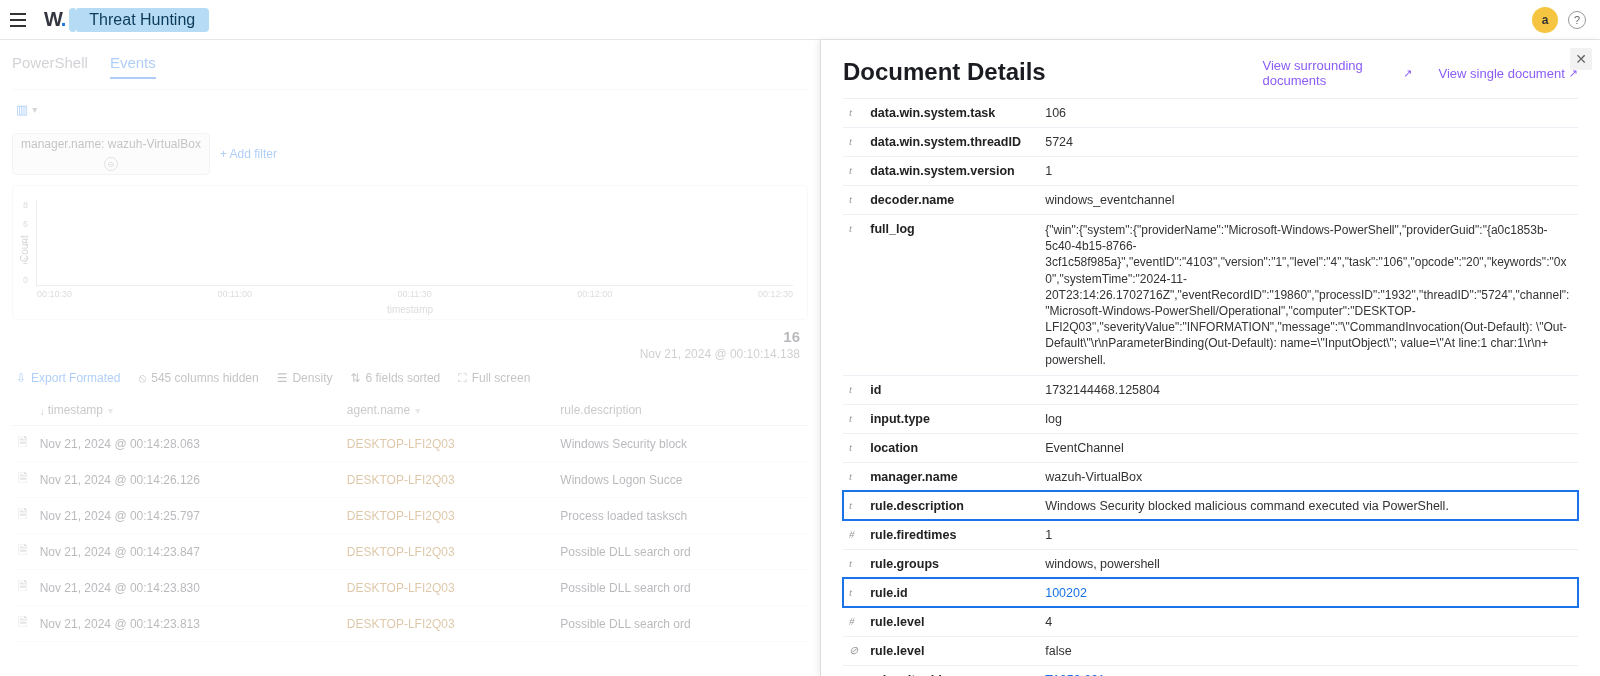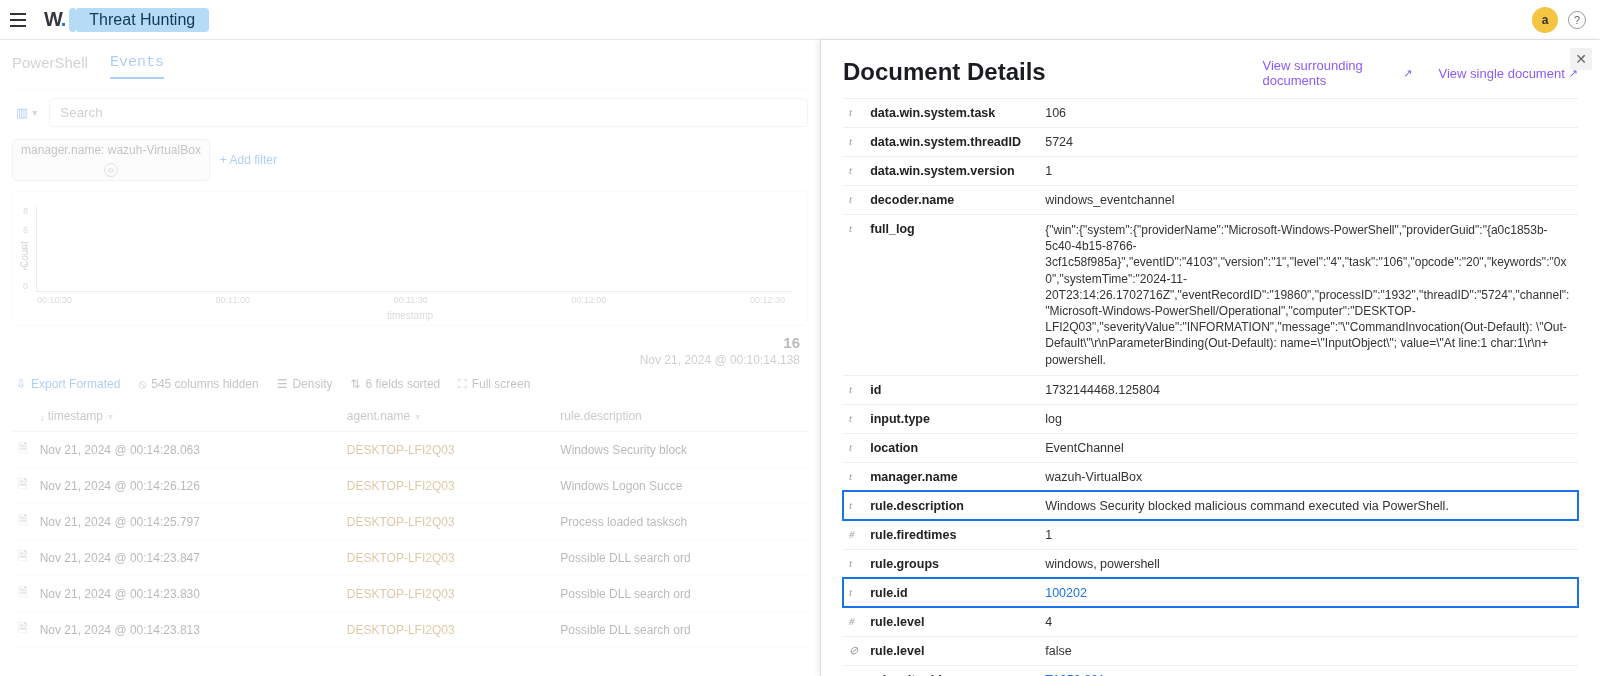--- a/index.html
+++ b/index.html
@@ -18,39 +18,39 @@
   .help-icon { width: 18px; height: 18px; border: 1px solid #999; border-radius: 50%; display: flex; align-items: center; justify-content: center; font-size: 11px; color: #666; margin-right: 6px; }
 
   
   .body-wrap { display: flex; height: calc(100% - 40px); }
   .main-left { flex: 1; min-width: 0; padding: 0 12px 0 12px; position: relative; }
   .faded-overlay { position: absolute; inset: 0; background: rgba(255,255,255,0.65); pointer-events: none; z-index: 5; }
 
   
   .tabs { display: flex; gap: 22px; padding: 14px 0 10px 0; border-bottom: 1px solid #eee; }
   .tab { color: #7a7f89; font-size: 15px; cursor: pointer; padding-bottom: 6px; }
-  .tab.active { color: #1a73e8; border-bottom: 2px solid #1a73e8; font-family: Liberation Mono, monospace; }
+  .tab.active { color: #1a73e8; border-bottom: 2px solid #1a73e8; }
 
   
   .search-row { display: flex; align-items: center; gap: 8px; padding: 8px 0; }
   .search-prefix { display: flex; align-items: center; gap: 4px; padding: 4px; }
   .search-input { flex: 1; border: 1px solid #ddd; border-radius: 4px; padding: 6px 10px; color: #888; }
 
   .filter-row { display: flex; align-items: center; gap: 10px; padding: 4px 0 10px 0; font-size: 12px; }
   .filter-chip { background: #f5f6f8; border: 1px solid #ddd; border-radius: 4px; padding: 3px 8px; display: flex; align-items: center; gap: 6px; color: #555; flex-direction: column; }
   .pinned { width: 14px; height: 14px; border: 1px solid #aaa; border-radius: 50%; display: inline-flex; align-items: center; justify-content: center; font-size: 8px; color: #888; }
   .add-filter { color: #1a73e8; cursor: pointer; }
 
   
   .chart-card { border: 1px solid #eee; border-radius: 4px; padding: 8px 6px 4px 6px; }
   .chart-inner { display: flex; height: 110px; }
   .chart-ylabel { writing-mode: vertical-rl; transform: rotate(180deg); font-size: 10px; color: #888; text-align: center; }
   .chart-plot { flex: 1; position: relative; border-left: 1px solid #ccc; border-bottom: 1px solid #ccc; margin: 6px 8px 18px 6px; }
   .chart-yticks { position: absolute; left: -14px; top: 0; bottom: 0; display: flex; flex-direction: column; justify-content: space-between; font-size: 9px; color: #999; }
-  .chart-xticks { position: absolute; left: 0; right: 8px; bottom: -14px; display: flex; justify-content: space-between; font-size: 9px; color: #999; }
+  .chart-xticks { position: absolute; left: 0; right: 0; bottom: -14px; display: flex; justify-content: space-between; font-size: 9px; color: #999; }
   .chart-xlabel { text-align: center; font-size: 10px; color: #999; }
 
   
   .hits-summary { text-align: right; padding: 8px 8px 0 0; }
   .hits-count { font-weight: 600; font-size: 15px; }
   .hits-range { font-size: 12px; color: #777; margin-top: 2px; }
 
   
   .table-toolbar { display: flex; align-items: center; gap: 18px; padding: 10px 4px; font-size: 12px; color: #555; }
   .tool-item { display: flex; align-items: center; gap: 5px; cursor: pointer; }
@@ -111,21 +111,20 @@
     <div class="tabs">
       <div class="tab">PowerShell</div>
       <div class="tab active">Events</div>
     </div>
 
     <div class="search-row">
       <div class="search-prefix">
         <span style="color:#1a73e8">▥</span>
           <span style="color:#888;font-size:10px">▾</span>
       </div>
-      <input class="search-input" placeholder="Search" style="">
     </div>
 
     <div class="filter-row">
       <div class="filter-chip">
         <span>manager.name: wazuh-VirtualBox</span>
         <span class="pinned">⊖</span>
       </div>
       <div class="add-filter">+ Add filter</div>
     </div>
 

